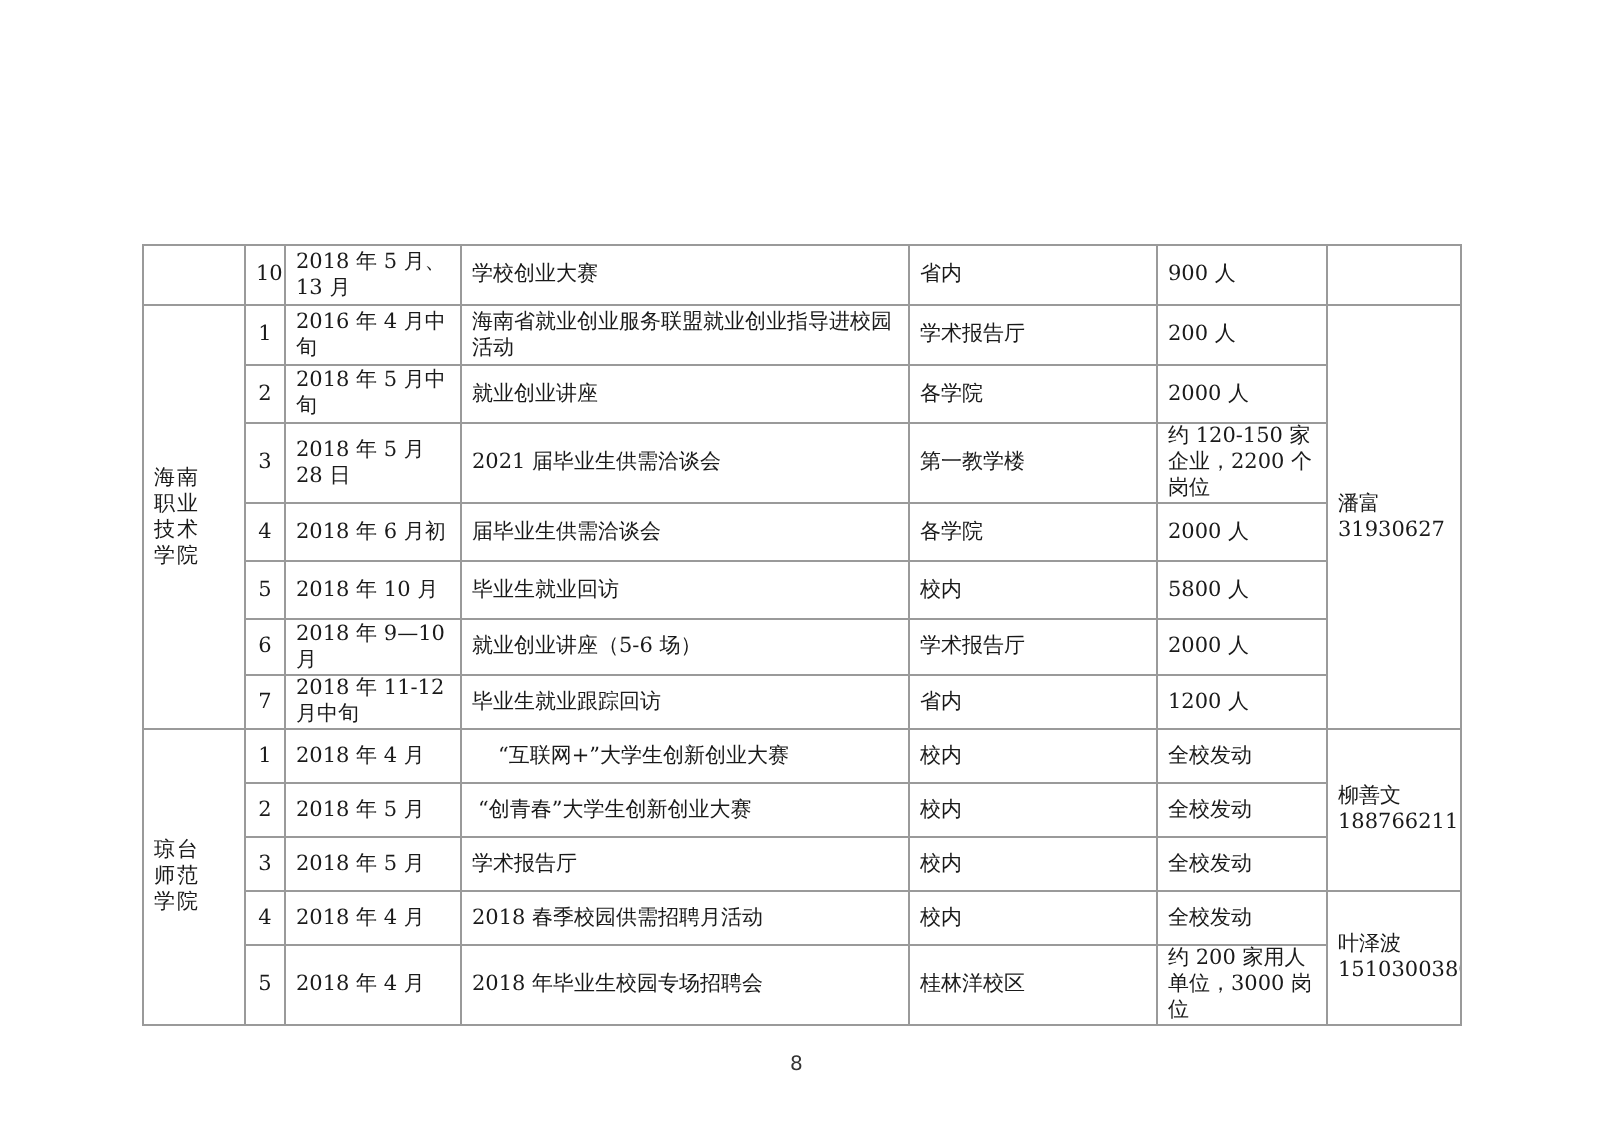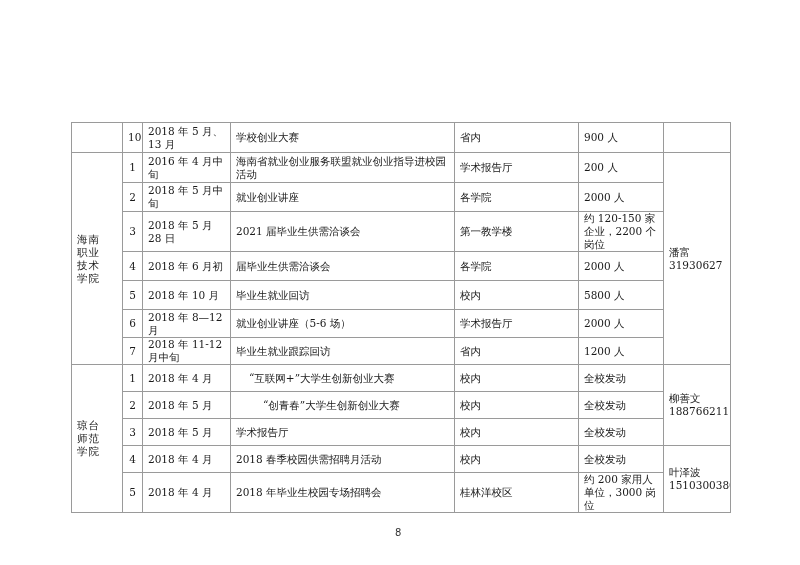--- a/index.html
+++ b/index.html
@@ -81,21 +81,21 @@
       </tr>
       <tr style="height:29px">
         <td class="num">5</td>
         <td>2018 年 10 月</td>
         <td>毕业生就业回访</td>
         <td>校内</td>
         <td>5800 人</td>
       </tr>
       <tr style="height:28px">
         <td class="num">6</td>
-        <td>2018 年 8—12 月</td>
+        <td>2018 年 9—10 月</td>
         <td>就业创业讲座（5-6 场）</td>
         <td>学术报告厅</td>
         <td>2000 人</td>
       </tr>
       <tr style="height:25px">
         <td class="num">7</td>
         <td>2018 年 11-12 月中旬</td>
         <td>毕业生就业跟踪回访</td>
         <td>省内</td>
         <td>1200 人</td>
@@ -113,21 +113,21 @@
         <td>校内</td>
         <td>全校发动</td>
         <td class="contact" rowspan="3">
           <div>柳善文</div>
           <div>18876621118</div>
         </td>
       </tr>
       <tr style="height:27px">
         <td class="num">2</td>
         <td>2018 年 5 月</td>
-        <td style="padding-left:32px">“创青春”大学生创新创业大赛</td>
+        <td style="padding-left:8px">“创青春”大学生创新创业大赛</td>
         <td>校内</td>
         <td>全校发动</td>
       </tr>
       <tr style="height:27px">
         <td class="num">3</td>
         <td>2018 年 5 月</td>
         <td>学术报告厅</td>
         <td>校内</td>
         <td>全校发动</td>
       </tr>

